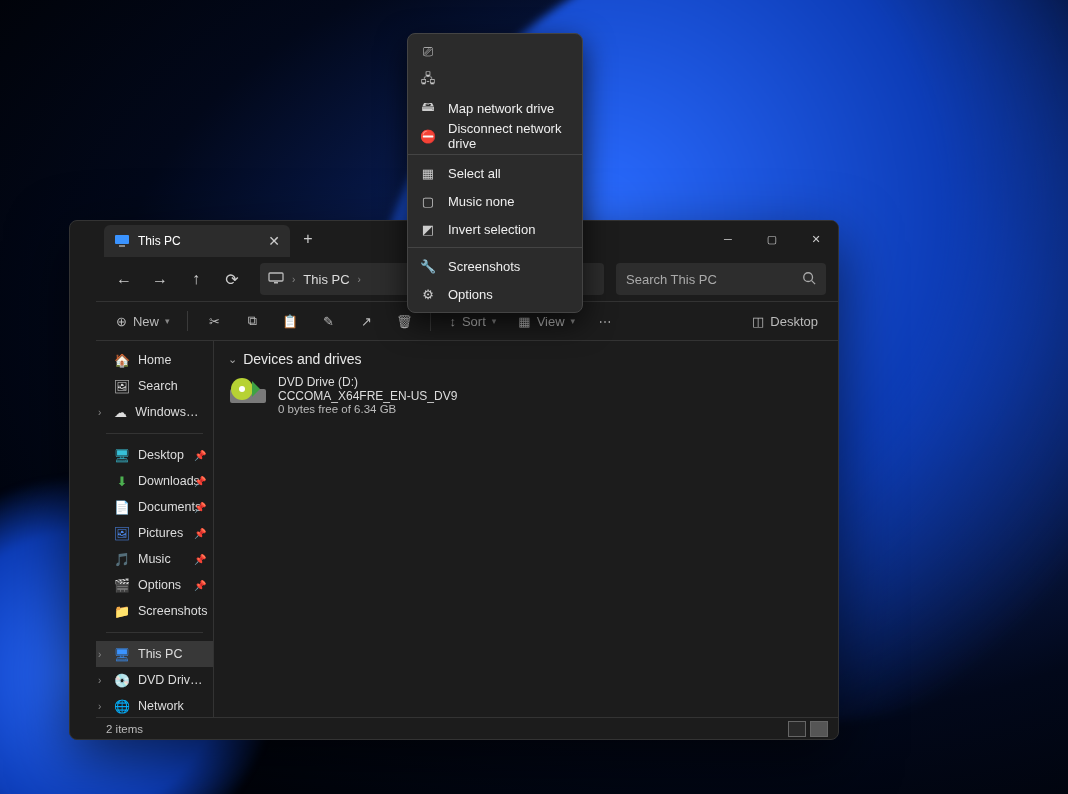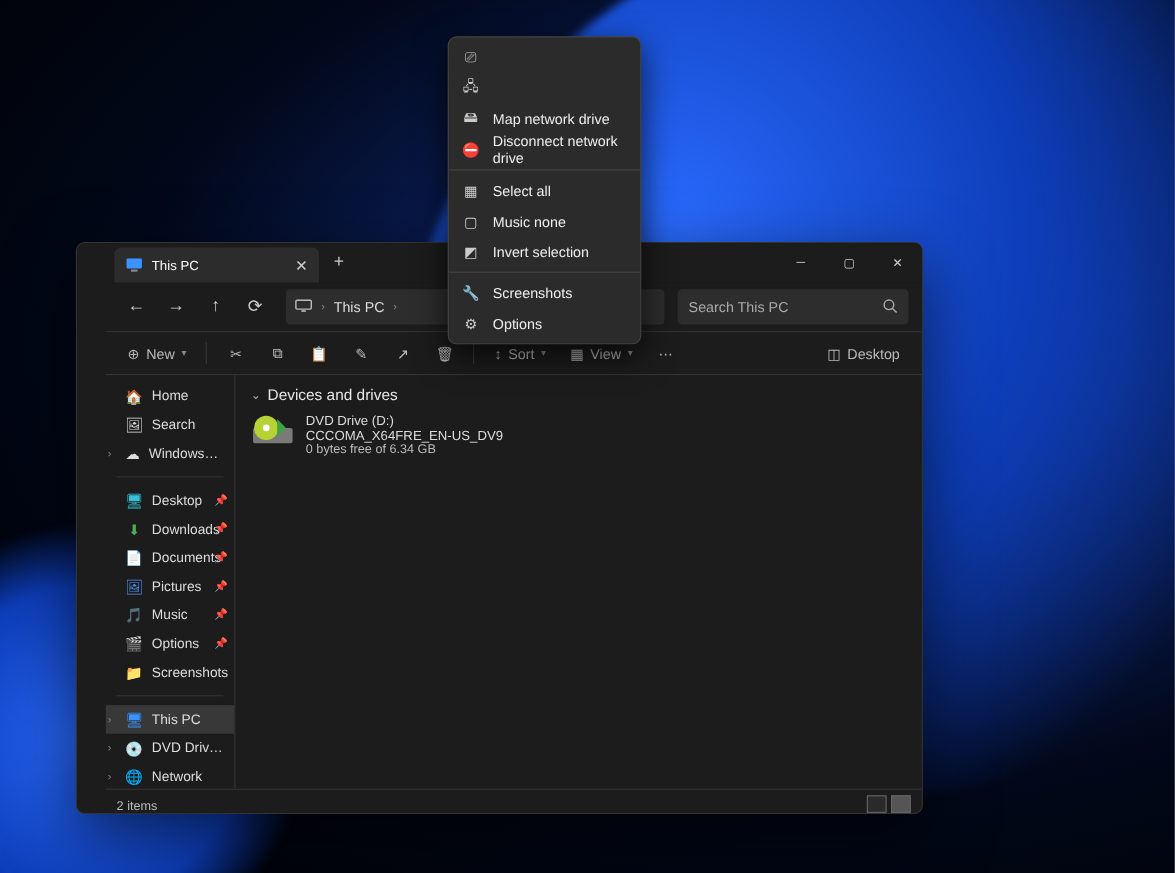--- a/index.html
+++ b/index.html
@@ -55,21 +55,21 @@
 .sbsep { height:1px; background:#333; margin:8px 10px;}
 .content { flex:1; padding:10px 14px; color:#ddd; overflow:auto;}
 .grouphead { display:flex; align-items:center; gap:6px; font-size:14px; color:#e8e8e8; margin-bottom:8px;}
 .drives { display:flex; gap:24px; }
 .drive { display:flex; gap:10px; width:240px;}
 .driveicon { width:40px; height:32px; }
 .driveinfo { font-size:12px; color:#ddd;}
 .drivebar { width:156px; height:14px; background:#4a4a4a; border:1px solid #666; margin:4px 0; position:relative;}
 .drivebar .fill { position:absolute; left:0; top:0; bottom:0; background:#2e8bff;}
 .drivefree { font-size:11.5px; color:#bbb;}
-.statusbar { height:22px; border-top:1px solid #333; display:flex; align-items:flex-end;
+.statusbar { height:22px; border-top:1px solid #333; display:flex; align-items:center;
   padding:0 10px; font-size:11.5px; color:#bbb; justify-content:space-between;}
 .viewtoggles { display:flex; gap:4px;}
 .viewtoggle { width:18px; height:16px; border:1px solid #666; background:#2a2a2a;}
 
 .ctxmenu { position:absolute; left:407px; top:33px; width:176px;
   background:#2b2b2b; border:1px solid #444; border-radius:8px; padding:4px 0;
   box-shadow:0 10px 30px rgba(0,0,0,0.7); color:#eee; font-size:13px;}
 .ctxitem { height:28px; display:flex; align-items:center; padding:0 12px; gap:12px;}
 .ctxicon { width:16px; height:16px; display:inline-flex; align-items:center; justify-content:center; color:#ccc; font-size:13px;}
 .ctxsep { height:1px; background:#444; margin:4px 0;}

